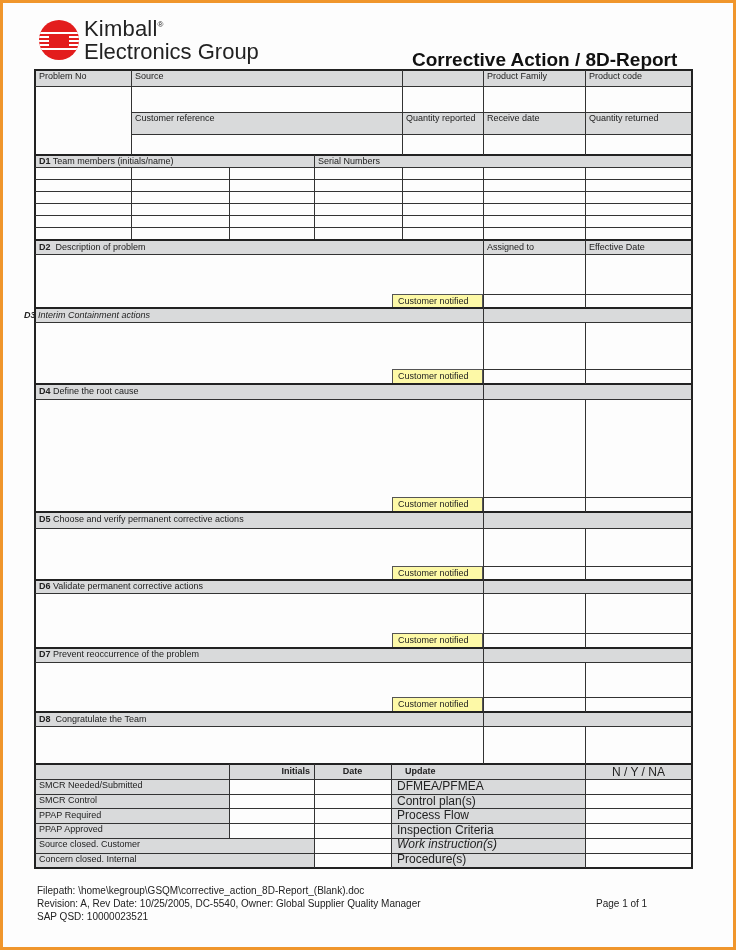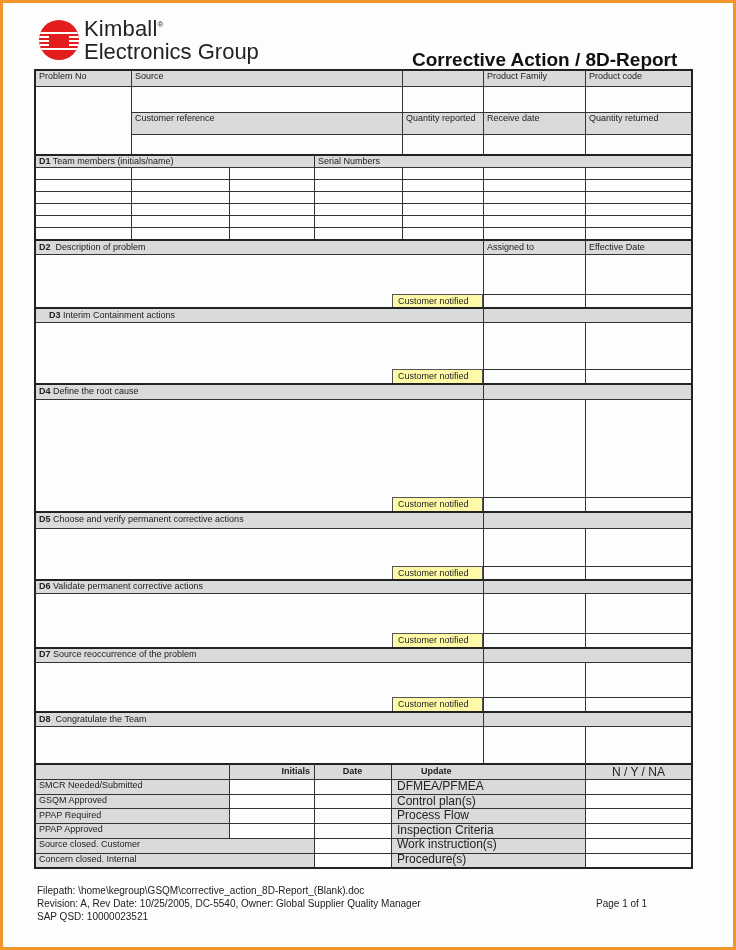--- a/index.html
+++ b/index.html
@@ -74,21 +74,21 @@
 <div class="cell" style="left:483px;top:241px;width:102px;">Assigned to</div>
 <div class="cell" style="left:585px;top:241px;width:107px;">Effective Date</div>
 <div class="cell" style="left:35px;top:254px;width:448px;height:54px"></div>
 <div class="cell" style="left:483px;top:254px;width:102px;height:40px"></div>
 <div class="cell" style="left:585px;top:254px;width:107px;height:40px"></div>
 <div class="cell yellow" style="left:392px;top:294px;width:91px;height:14px;padding:1px 5px">Customer notified</div>
 <div class="cell" style="left:483px;top:294px;width:102px;height:14px"></div>
 <div class="cell" style="left:585px;top:294px;width:107px;height:14px"></div>
 
 <div class="cell gray" style="left:35px;top:308px;width:657px;height:14px"></div>
-<div class="cell" style="left:45px;top:309px;width:440px;"><span class="b">D3</span> <span>Interim Containment actions</span></div>
+<div class="cell" style="left:20px;top:309px;width:440px;font-style:italic;"><span class="b">D3</span> <span>Interim Containment actions</span></div>
 <div class="cell" style="left:35px;top:322px;width:448px;height:62px"></div>
 <div class="cell" style="left:483px;top:322px;width:102px;height:47px"></div>
 <div class="cell" style="left:585px;top:322px;width:107px;height:47px"></div>
 <div class="cell yellow" style="left:392px;top:369px;width:91px;height:15px;padding:1px 5px">Customer notified</div>
 
 <div class="cell gray" style="left:35px;top:384px;width:657px;height:15px"></div>
 <div class="cell" style="left:35px;top:385px;width:440px;"><span class="b">D4</span> <span>Define the root cause</span></div>
 <div class="cell" style="left:35px;top:399px;width:448px;height:113px"></div>
 <div class="cell" style="left:483px;top:399px;width:102px;height:98px"></div>
 <div class="cell" style="left:585px;top:399px;width:107px;height:98px"></div>
@@ -102,54 +102,54 @@
 <div class="cell yellow" style="left:392px;top:566px;width:91px;height:14px;padding:1px 5px">Customer notified</div>
 
 <div class="cell gray" style="left:35px;top:580px;width:657px;height:13px"></div>
 <div class="cell" style="left:35px;top:580px;width:440px;"><span class="b">D6</span> <span>Validate permanent corrective actions</span></div>
 <div class="cell" style="left:35px;top:593px;width:448px;height:55px"></div>
 <div class="cell" style="left:483px;top:593px;width:102px;height:40px"></div>
 <div class="cell" style="left:585px;top:593px;width:107px;height:40px"></div>
 <div class="cell yellow" style="left:392px;top:633px;width:91px;height:15px;padding:1px 5px">Customer notified</div>
 
 <div class="cell gray" style="left:35px;top:648px;width:657px;height:14px"></div>
-<div class="cell" style="left:35px;top:648px;width:440px;"><span class="b">D7</span> <span>Source  reoccurrence of the problem</span></div>
+<div class="cell" style="left:35px;top:648px;width:440px;"><span class="b">D7</span> <span>Prevent  reoccurrence of the problem</span></div>
 <div class="cell" style="left:35px;top:662px;width:448px;height:50px"></div>
 <div class="cell" style="left:483px;top:662px;width:102px;height:35px"></div>
 <div class="cell" style="left:585px;top:662px;width:107px;height:35px"></div>
 <div class="cell yellow" style="left:392px;top:697px;width:91px;height:15px;padding:1px 5px">Customer notified</div>
 
 <div class="cell gray" style="left:35px;top:712px;width:657px;height:14px"></div>
 <div class="cell" style="left:35px;top:713px;width:440px;"><span class="b">D8</span>&nbsp; <span>Congratulate the Team</span></div>
 <div class="cell" style="left:35px;top:726px;width:448px;height:38px"></div>
 <div class="cell" style="left:483px;top:726px;width:102px;height:38px"></div>
 <div class="cell" style="left:585px;top:726px;width:107px;height:38px"></div>
 
 <div class="cell gray" style="left:35px;top:764px;width:657px;height:15px"></div>
 <div class="cell b" style="left:229px;top:765px;width:85px;text-align:right">Initials</div>
 <div class="cell b" style="left:314px;top:765px;width:77px;text-align:center">Date</div>
-<div class="cell b" style="left:391px;top:765px;width:94px;padding-left:30px">Update</div>
+<div class="cell b" style="left:375px;top:765px;width:94px;padding-left:30px">Update</div>
 <div class="cell" style="left:585px;top:764px;width:107px;text-align:center;font-size:12px;line-height:14px">N / Y / NA</div>
 
 <div class="cell gray" style="left:35px;top:779px;width:194px;height:89px"></div>
 <div class="cell gray" style="left:229px;top:838px;width:85px;height:30px"></div>
 <div class="cell gray" style="left:391px;top:779px;width:194px;height:89px"></div>
 
 <div class="cell" style="left:35px;top:779px;width:194px;">SMCR Needed/Submitted</div>
-<div class="cell" style="left:35px;top:794px;width:194px;">GSQM Approved</div>
+<div class="cell" style="left:35px;top:794px;width:194px;">SMCR Control</div>
 <div class="cell" style="left:35px;top:809px;width:194px;">PPAP Required</div>
 <div class="cell" style="left:35px;top:823px;width:194px;">PPAP Approved</div>
 <div class="cell" style="left:35px;top:838px;width:194px;">Source closed. Customer</div>
 <div class="cell" style="left:35px;top:853px;width:194px;">Concern closed. Internal</div>
 
 <div class="cell big" style="left:391px;top:779px;width:194px;">DFMEA/PFMEA</div>
 <div class="cell big" style="left:391px;top:794px;width:194px;">Control plan(s)</div>
 <div class="cell big" style="left:391px;top:808px;width:194px;">Process Flow</div>
 <div class="cell big" style="left:391px;top:823px;width:194px;">Inspection Criteria</div>
-<div class="cell big" style="left:391px;top:837px;width:196px;">Work instruction(s)</div>
+<div class="cell big" style="left:391px;top:837px;width:196px;font-style:italic;">Work instruction(s)</div>
 <div class="cell big" style="left:391px;top:852px;width:158px;">Procedure(s)</div>
 
 <div class="cell" style="left:229px;top:779px;width:85px;height:59px"></div>
 <div class="cell" style="left:314px;top:779px;width:77px;height:89px"></div>
 <div class="cell" style="left:585px;top:779px;width:107px;height:89px"></div>
 
 <div class="hlt" style="left:35px;top:69px;width:658px"></div>
 <div class="hlt" style="left:35px;top:867px;width:658px"></div>
 <div class="vlt" style="left:34px;top:69px;height:800px"></div>
 <div class="vlt" style="left:691px;top:69px;height:800px"></div>

